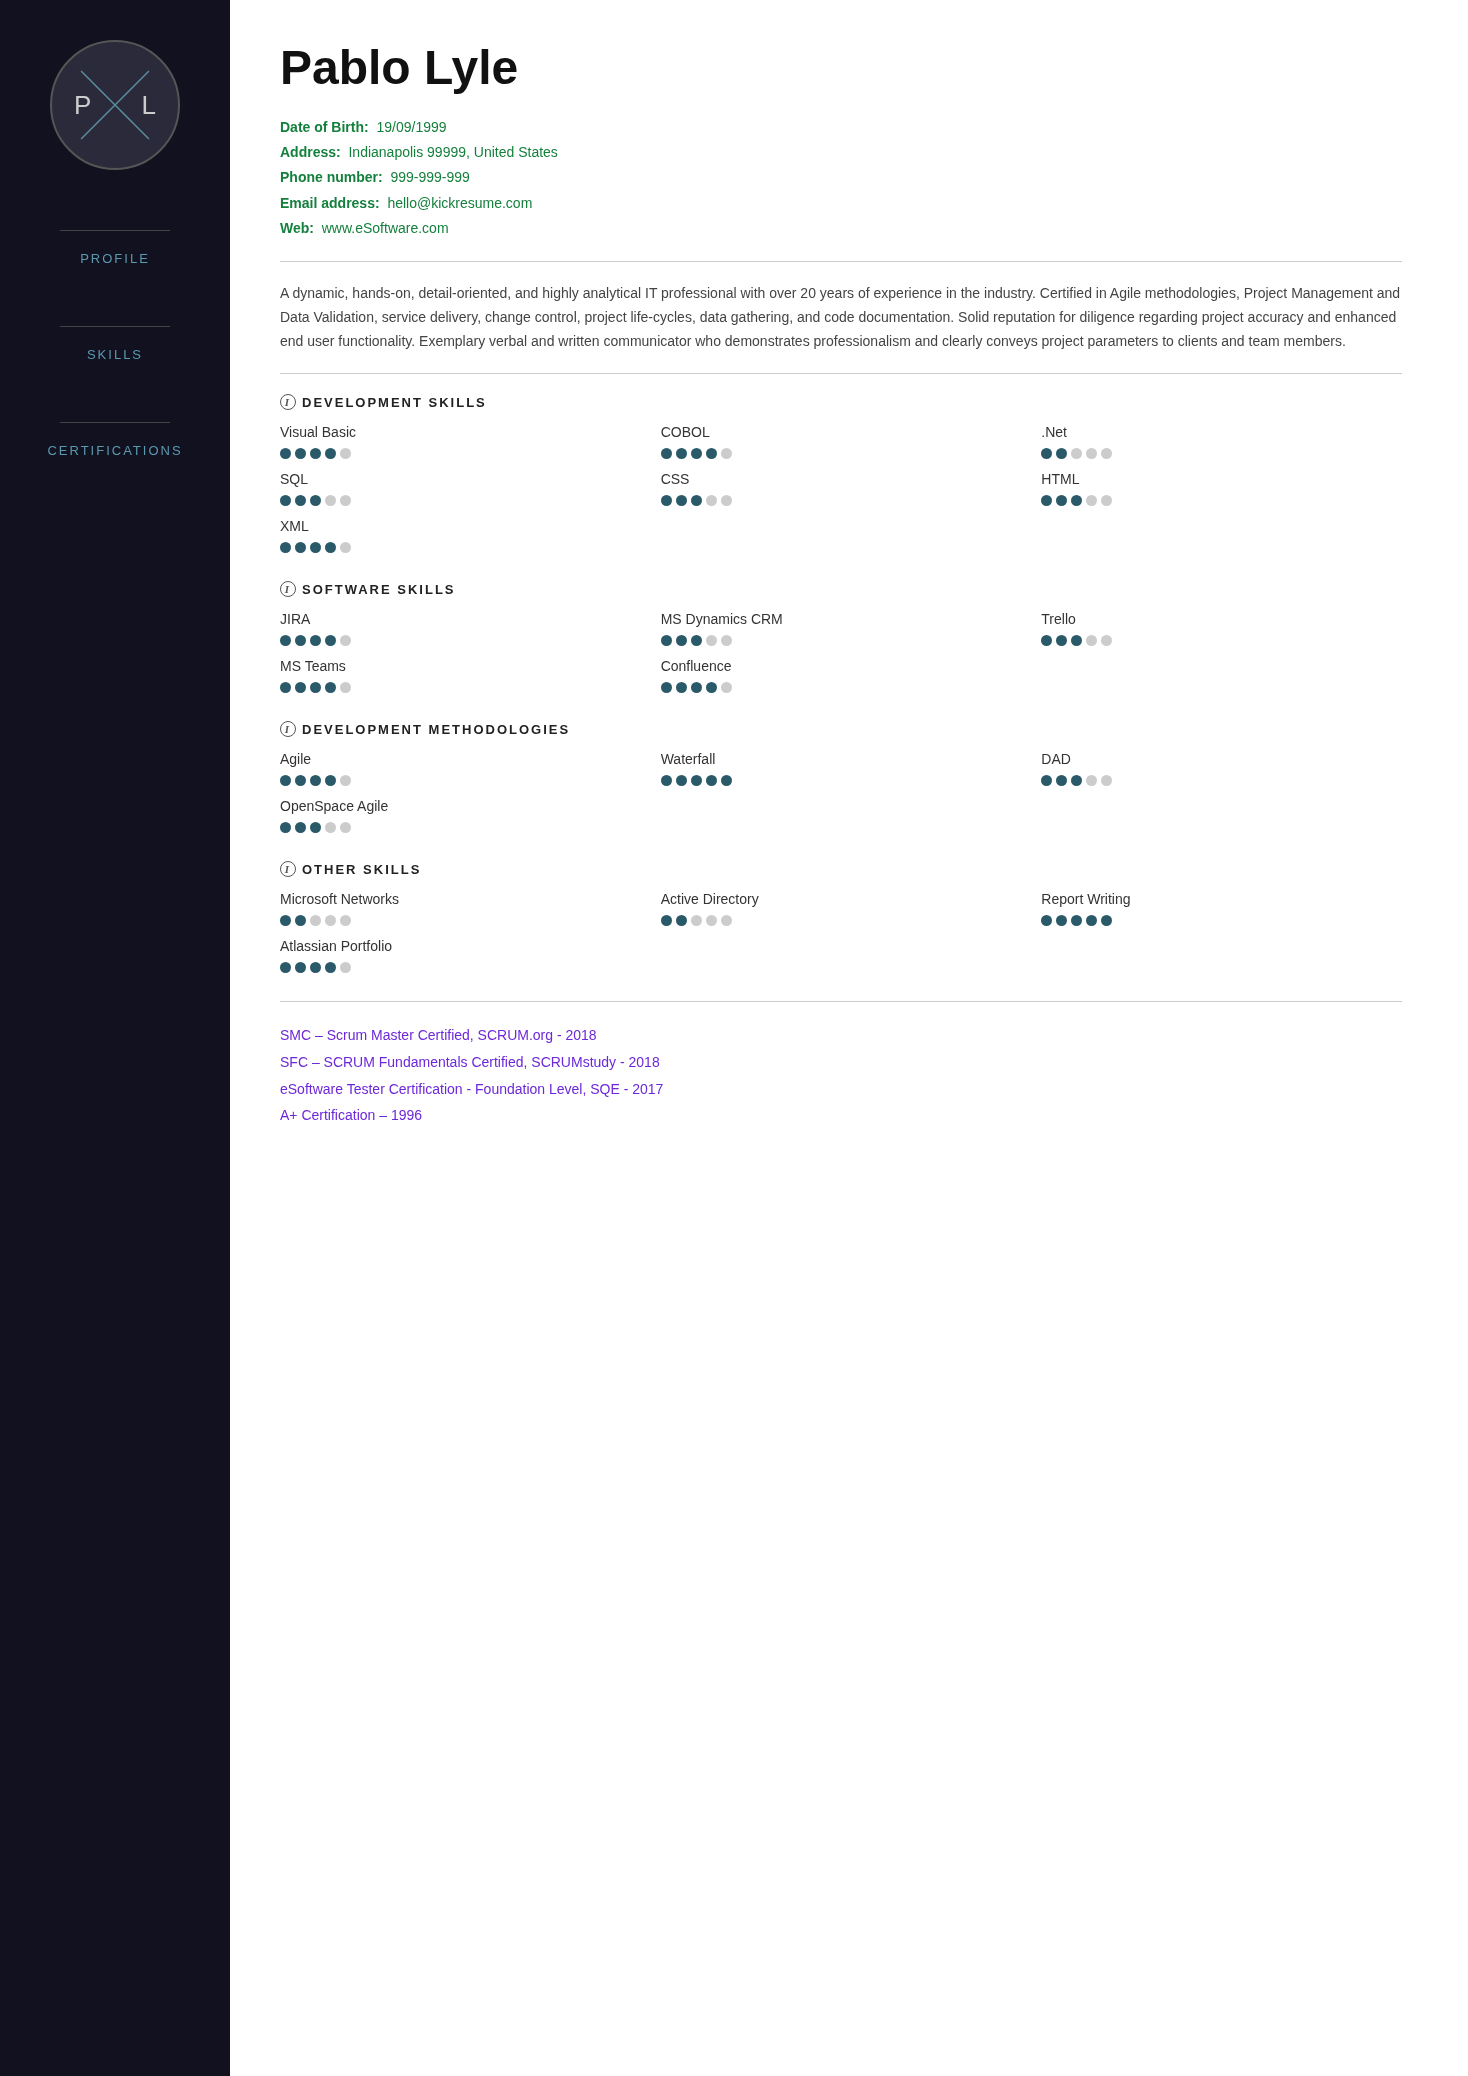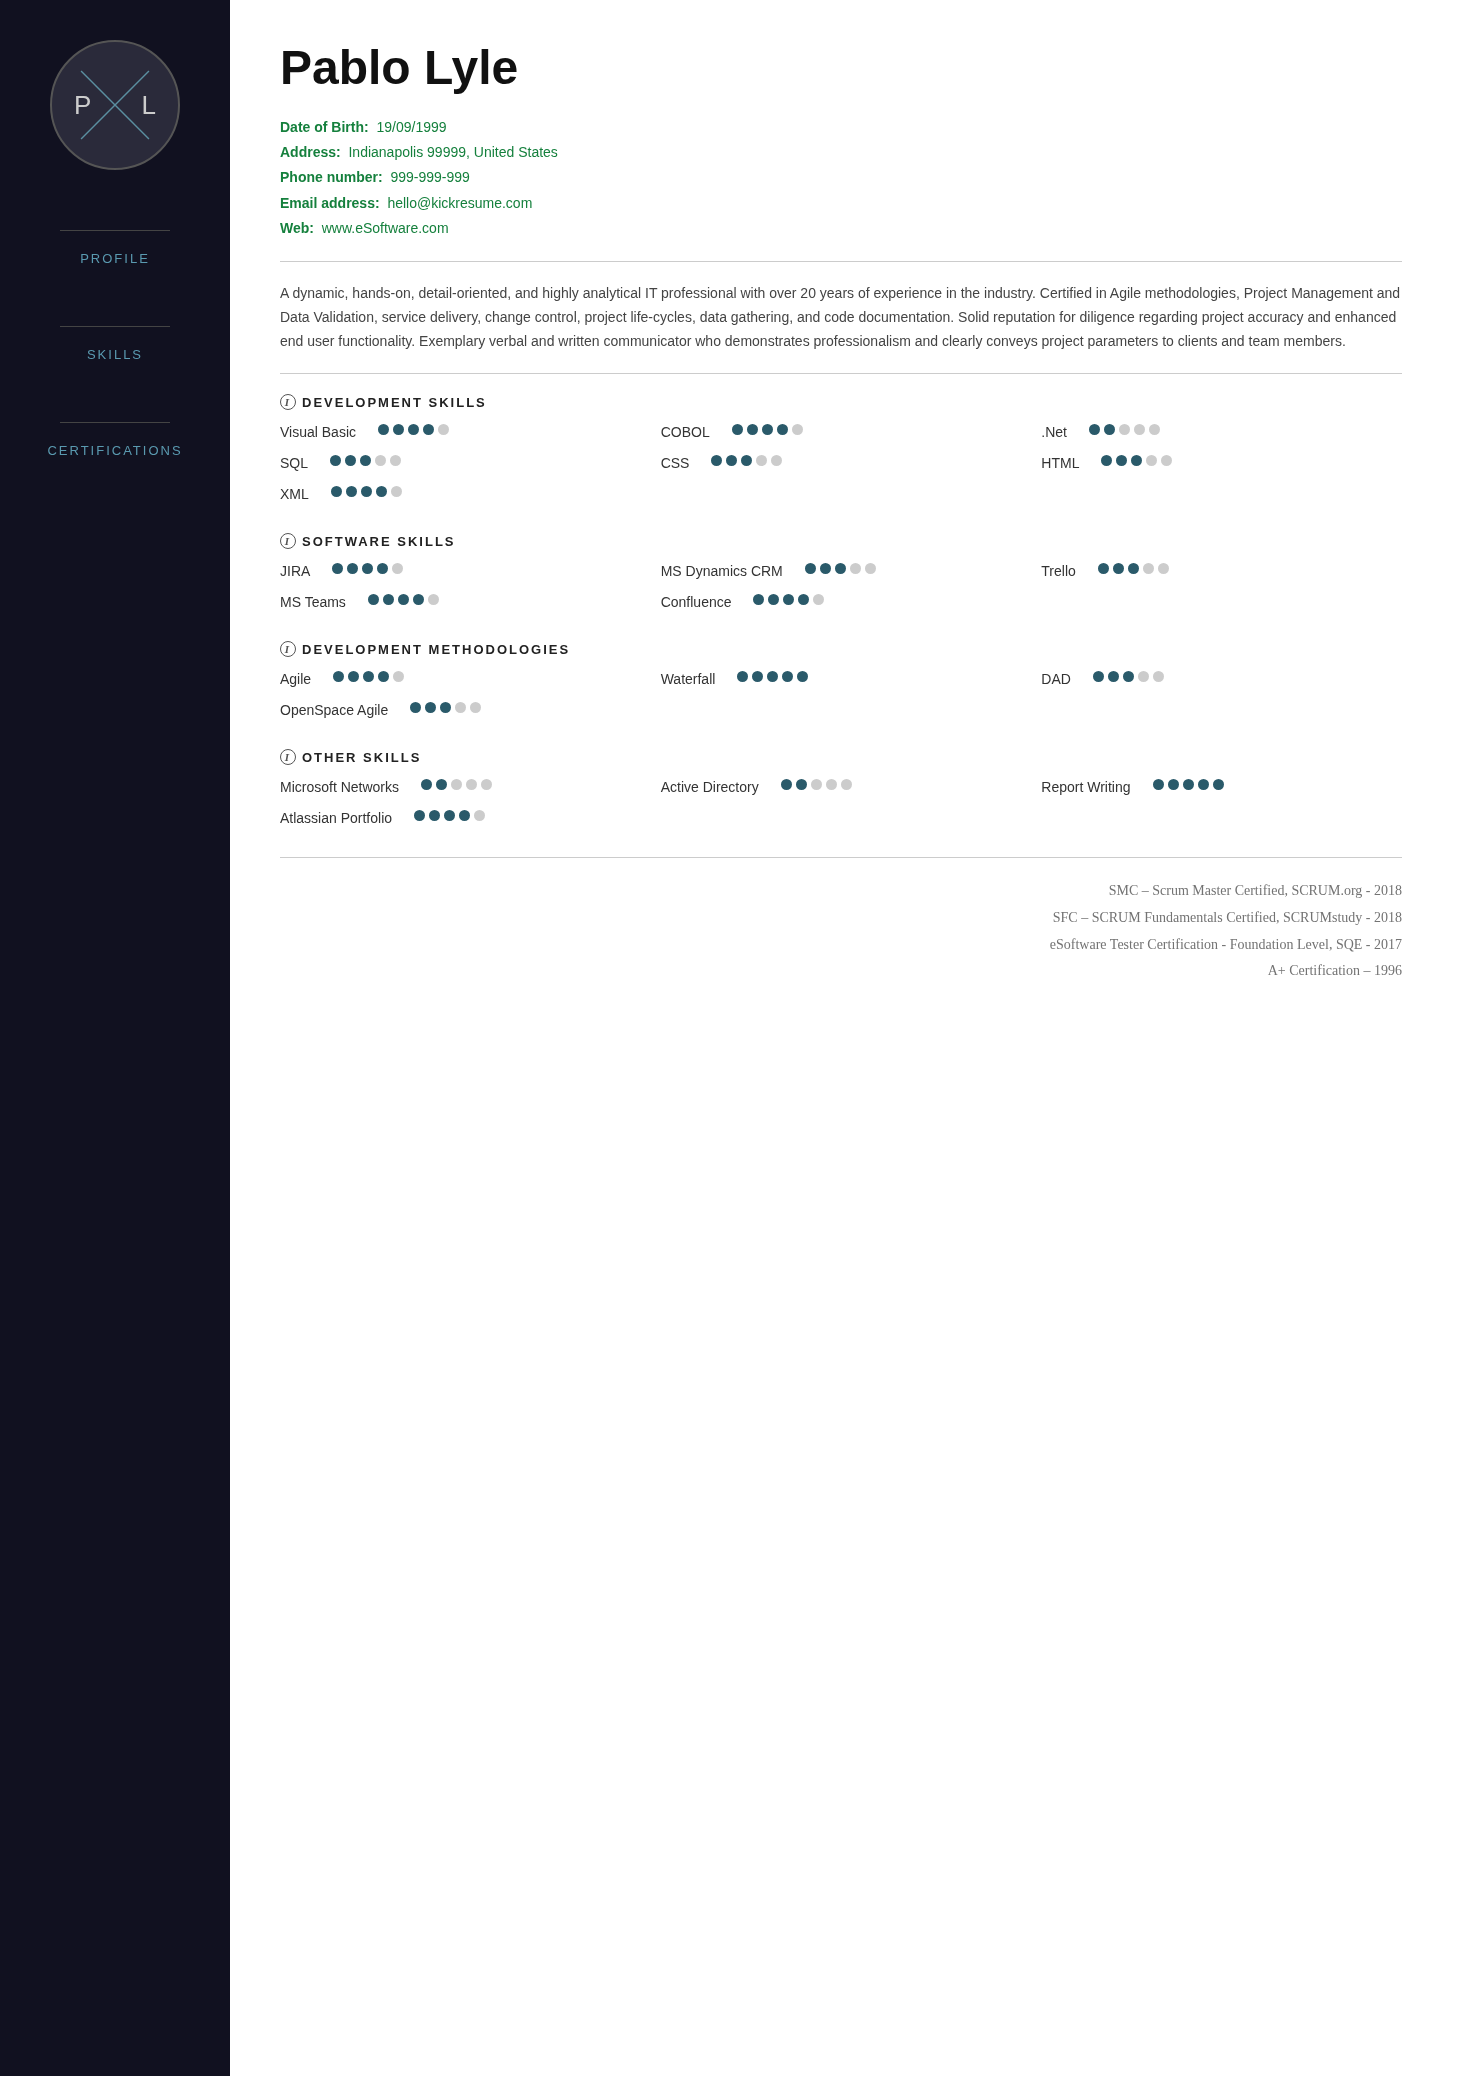--- a/index.html
+++ b/index.html
@@ -172,22 +172,22 @@
 
     .skills-grid {
       display: grid;
       grid-template-columns: repeat(3, 1fr);
       gap: 12px 20px;
       margin-bottom: 24px;
     }
 
     .skill-item {
       display: flex;
-      flex-direction: row;
-      gap: 22px;
+      flex-direction: column;
+      gap: 5px;
     }
 
     .skill-name {
       font-family: sans-serif;
       font-size: 14px;
       color: #333;
       margin-bottom: 3px;
     }
 
     .skill-dots {
@@ -207,25 +207,24 @@
 
     .dot-empty {
       background: #ccc;
     }
 
     .skills-block {
       margin-bottom: 28px;
     }
 
     .certifications-list {
-      font-family: Liberation Serif, serif;
+      font-family: Liberation Sans, sans-serif;
       font-size: 14px;
-      color: #737373;
+      color: #6d28d9;
       line-height: 1.9;
-      text-align: right;
     }
   </style>
 </head>
 <body>
 
 <div class="sidebar">
   <div class="avatar-circle">
     <svg class="avatar-cross" viewBox="0 0 130 130">
       <line x1="30" y1="30" x2="100" y2="100"></line>
       <line x1="100" y1="30" x2="30" y2="100"></line>

